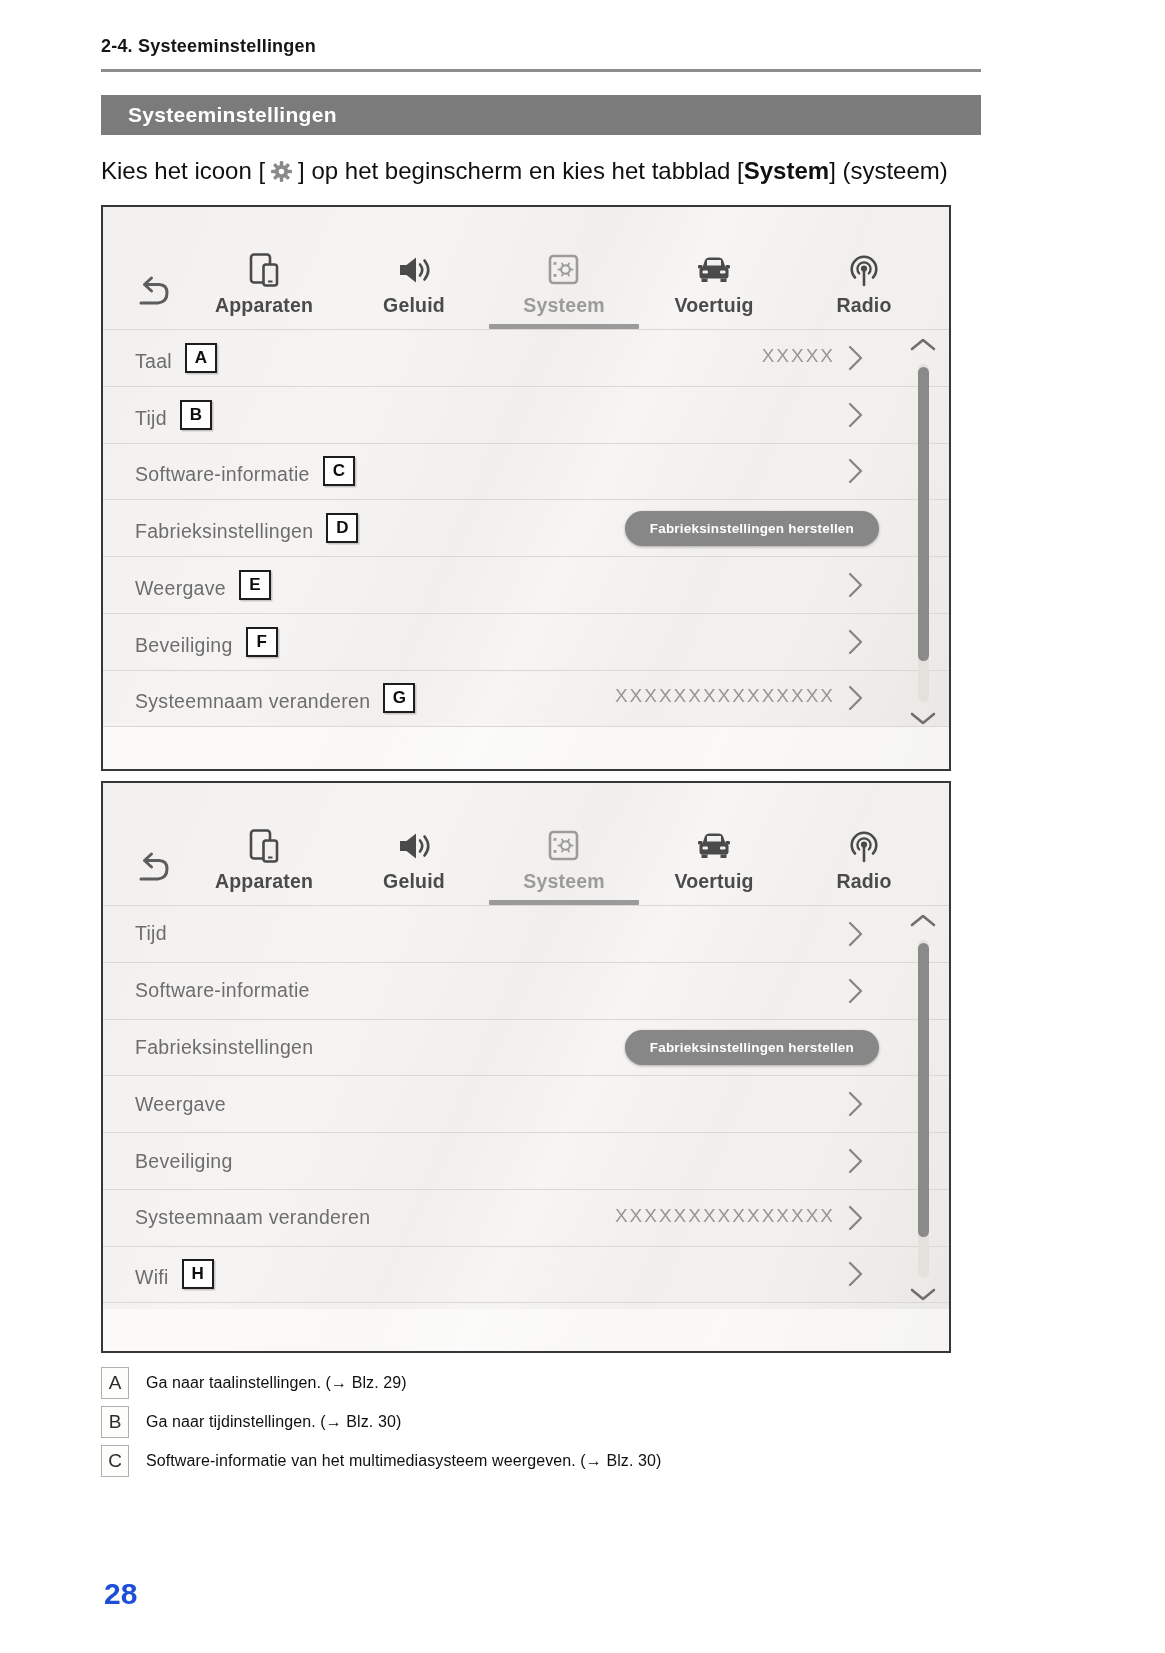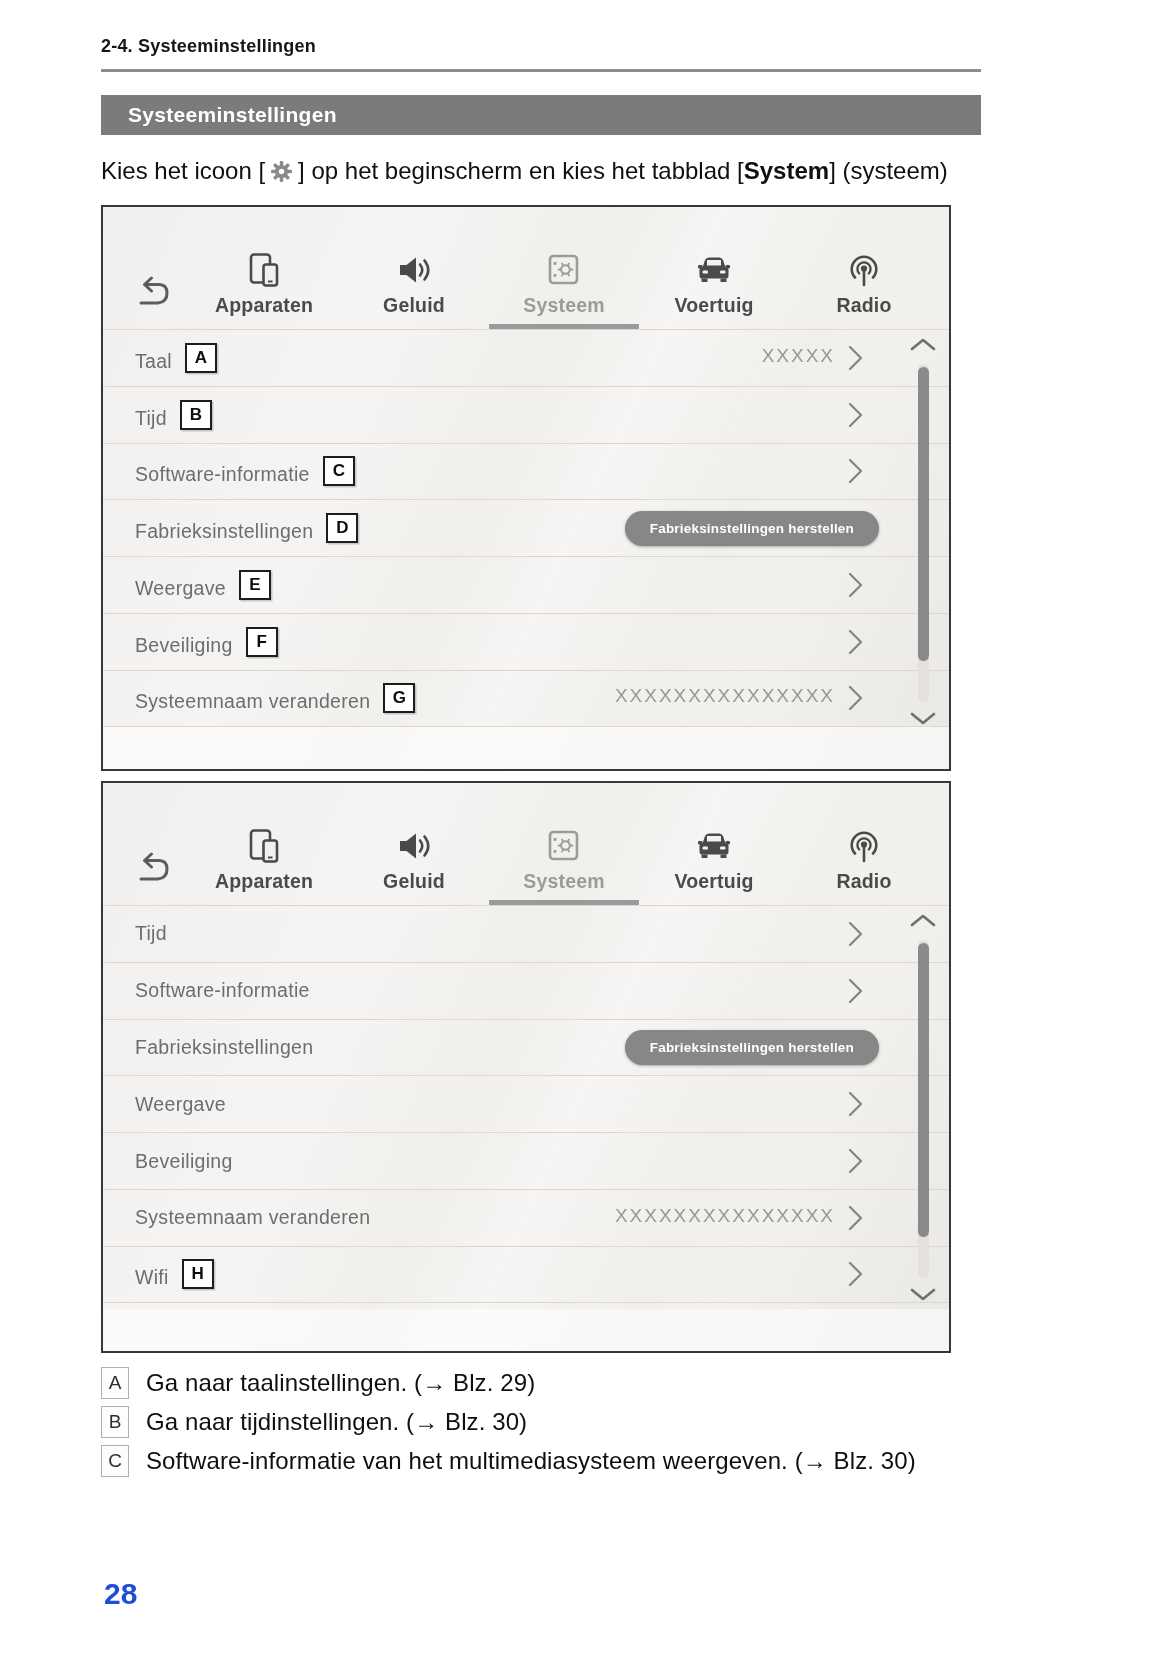--- a/index.html
+++ b/index.html
@@ -60,21 +60,21 @@
   .scrollbar{position:absolute;right:14px;top:130px;height:392px;width:24px;
     display:flex;flex-direction:column;align-items:center;}
   .scroll-track{flex:1;width:11px;margin:9px 0;background:#e4e1dd;border-radius:6px;position:relative;}
   .scroll-thumb{position:absolute;left:0;top:3px;width:11px;height:87%;background:#8a8a8a;border-radius:6px;}
 
   
   .legend{margin-top:14px;}
   .legend-item{display:flex;align-items:center;margin-bottom:7px;}
   .legend-tag{width:26px;height:30px;border:1px solid #b2afab;background:#fdfdfc;color:#2e2e2e;
     font-size:19px;display:flex;align-items:center;justify-content:center;flex:0 0 auto;}
-  .legend-text{margin-left:17px;font-size:24px;color:#0f0f0f;letter-spacing:.1px;}
+  .legend-text{margin-left:17px;font-size:16px;color:#0f0f0f;letter-spacing:.1px;}
 
   .page-number{position:absolute;left:104px;bottom:42px;font-size:30px;font-weight:bold;color:#1d4ed8;}
 </style>
 </head>
 <body>
 
 <div class="content">
 
   <div class="doc-header">2-4. Systeeminstellingen</div>
   <div class="header-rule"></div>

